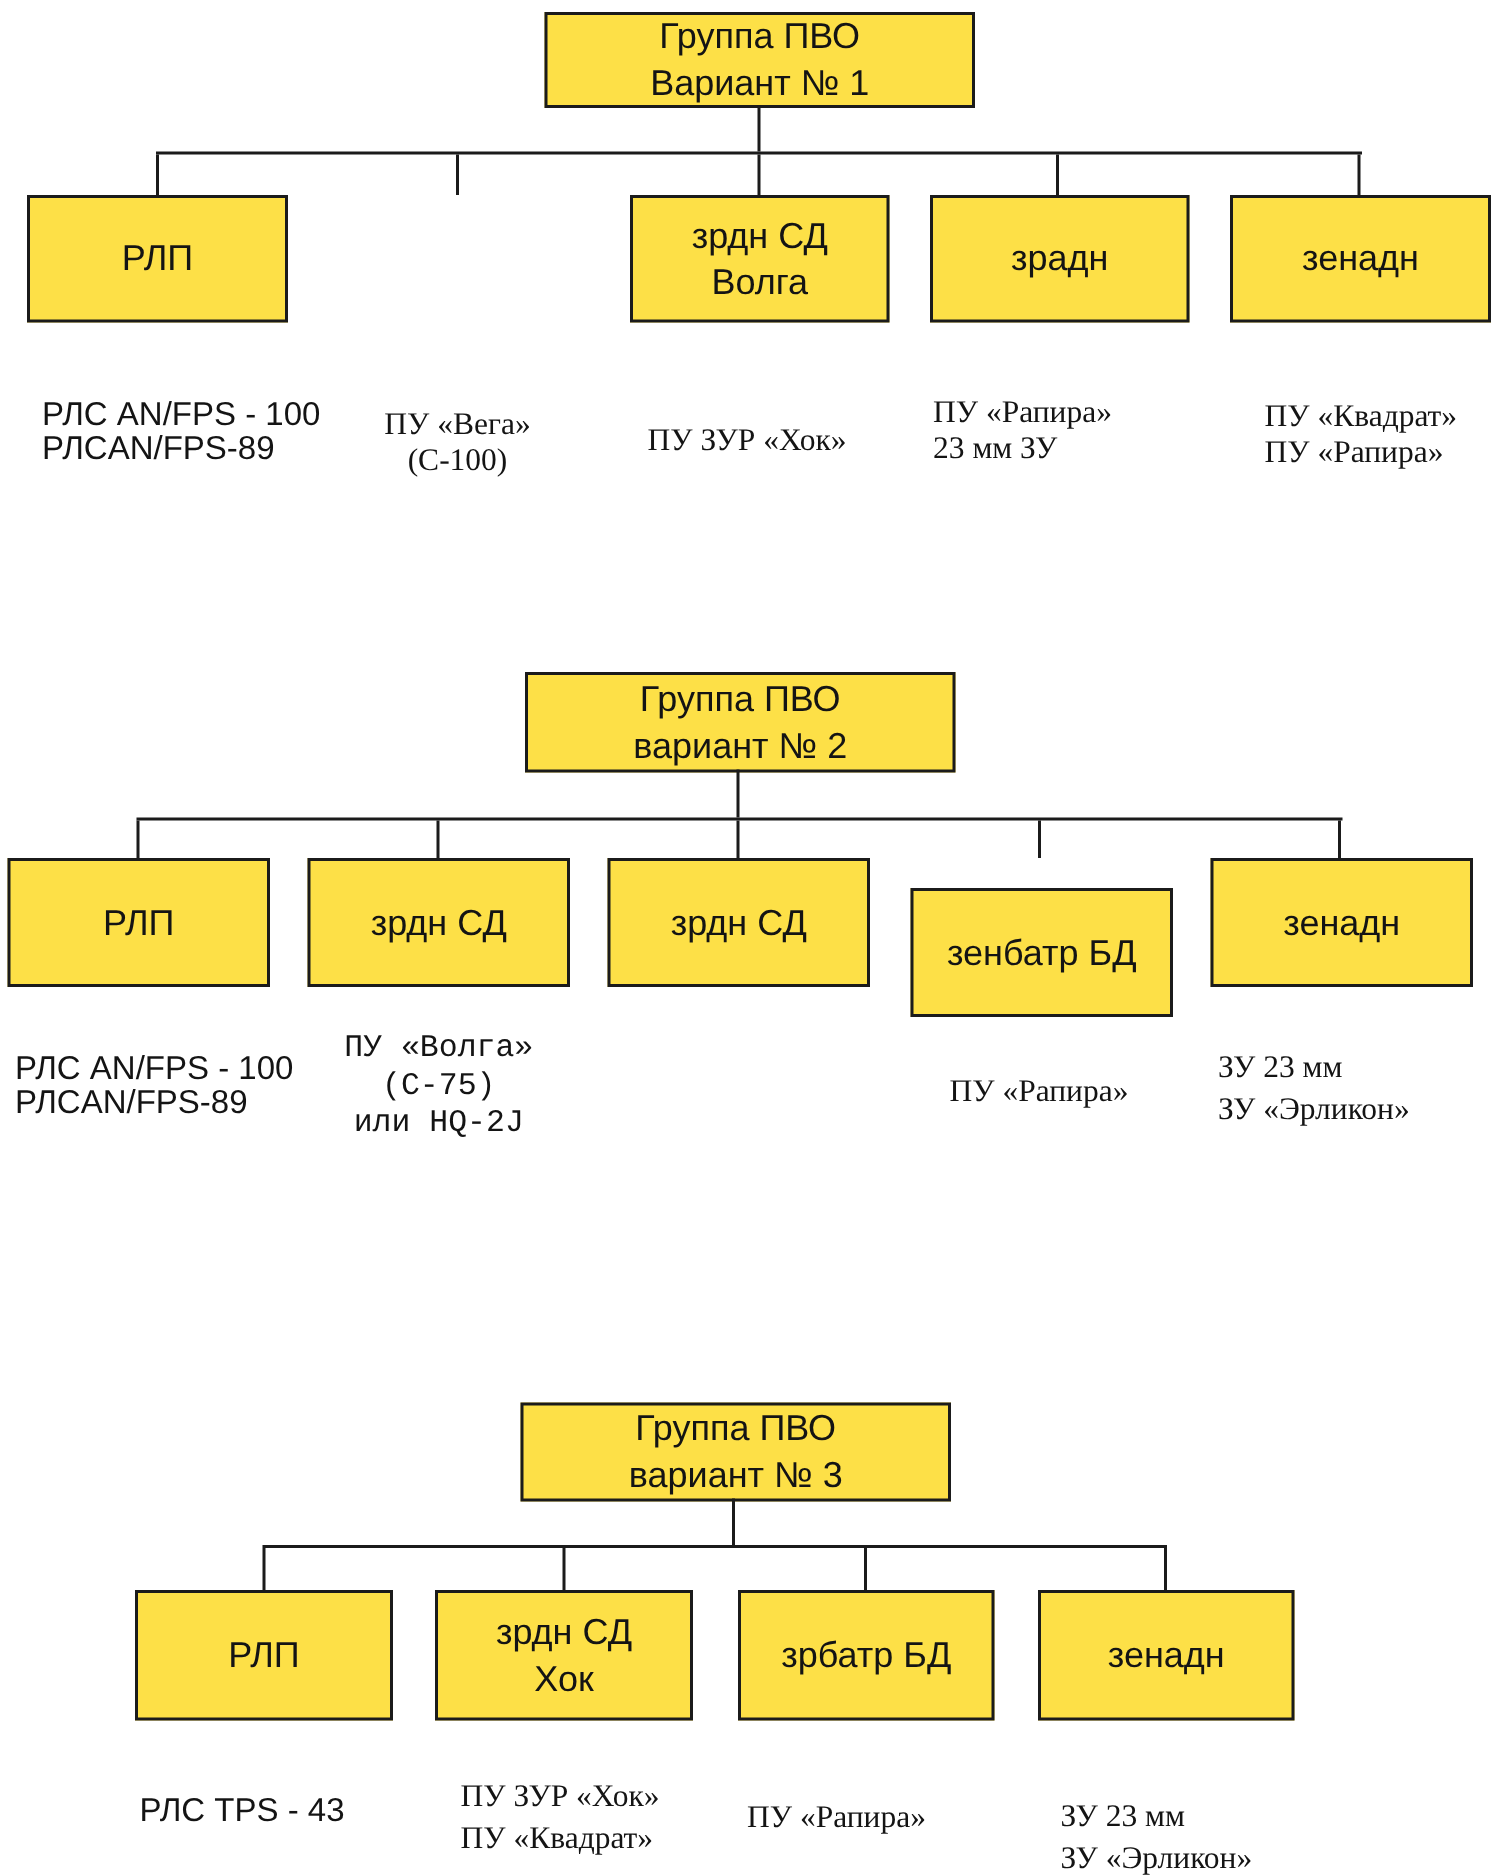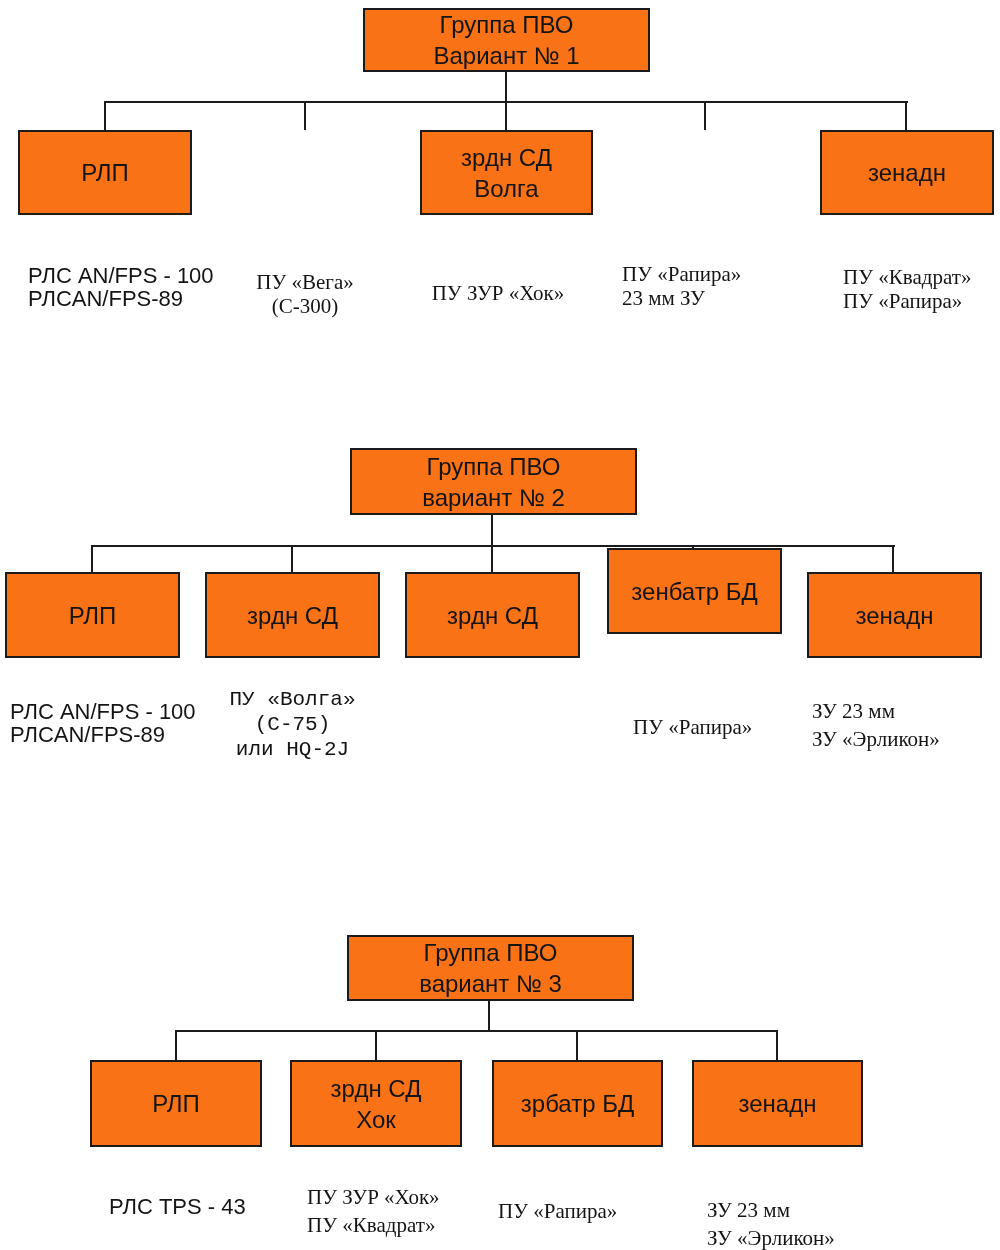--- a/index.html
+++ b/index.html
@@ -1,19 +1,19 @@
 <!DOCTYPE html>
 <html><head>
 <meta charset="utf-8">
 <style>
   html,body{margin:0;padding:0;}
   #page{position:relative;width:1000px;height:1250px;background:#ffffff;overflow:hidden;
         color:#141414;}
   
-  .box{position:absolute;border:2px solid #1b1b1b;background:#f97316;
+  .box{position:absolute;border:2px solid #1b1b1b;background:#fde047;
        display:flex;align-items:center;justify-content:center;text-align:center;
        white-space:pre-line;font:24px/31px "Liberation Sans", sans-serif;color:#141414;}
   .line{position:absolute;background:#1b1b1b;}
   .cap{position:absolute;white-space:pre-line;color:#141414;}
   .cap.sans{font:22px/23px "Liberation Sans", sans-serif;}
   .cap.serif{font:21px/24px "Liberation Serif", serif;}
   .cap.center{text-align:center;}
 
   
   #t1-title{left:363px;top:8px;width:283px;height:60px;}
@@ -40,41 +40,41 @@
   #t2-riser{left:491px;top:513px;width:2px;height:32px;}
   #t2-bus{left:91px;top:545px;width:804px;height:2px;}
   #t2-d1{left:91px;top:547px;width:2px;height:25px;}
   #t2-d2{left:291px;top:547px;width:2px;height:25px;}
   #t2-d3{left:491px;top:547px;width:2px;height:25px;}
   #t2-d4{left:692px;top:547px;width:2px;height:25px;}
   #t2-d5{left:892px;top:547px;width:2px;height:25px;}
   #t2-b1{left:5px;top:572px;width:171px;height:82px;}
   #t2-b2{left:205px;top:572px;width:171px;height:82px;}
   #t2-b3{left:405px;top:572px;width:171px;height:82px;}
-  #t2-b4{left:607px;top:548px;width:171px;height:82px;}
+  #t2-b4{left:607px;top:592px;width:171px;height:82px;}
   #t2-b5{left:807px;top:572px;width:171px;height:82px;}
   #t2-c1{left:10px;top:700px;}
   #t2-c2{left:205px;top:687px;width:175px;line-height:25px;font-family:Liberation Mono, monospace;}
   #t2-c3{left:405px;top:702px;width:175px;}
   #t2-c4{left:633px;top:715px;}
   #t2-c5{left:812px;top:697px;line-height:28px;}
 
   
   #t3-title{left:347px;top:935px;width:283px;height:62px;}
   #t3-riser{left:488px;top:999px;width:2px;height:31px;}
   #t3-bus{left:175px;top:1030px;width:603px;height:2px;}
   #t3-d1{left:175px;top:1032px;width:2px;height:28px;}
   #t3-d2{left:375px;top:1032px;width:2px;height:28px;}
   #t3-d3{left:576px;top:1032px;width:2px;height:28px;}
   #t3-d4{left:776px;top:1032px;width:2px;height:28px;}
   #t3-b1{left:90px;top:1060px;width:168px;height:83px;}
   #t3-b2{left:290px;top:1060px;width:168px;height:83px;}
   #t3-b3{left:492px;top:1060px;width:167px;height:83px;text-align:right;}
   #t3-b4{left:692px;top:1060px;width:167px;height:83px;}
-  #t3-c1{left:93px;top:1195px;margin-left:16px;}
+  #t3-c1{left:93px;top:1195px;}
   #t3-c2{left:307px;top:1183px;line-height:28px;}
   #t3-c3{left:498px;top:1199px;}
   #t3-c4{left:707px;top:1196px;line-height:28px;}
 </style>
 </head>
 <body>
 
 <div id="page">
 
   <div class="box" id="t1-title">Группа ПВО
@@ -82,25 +82,26 @@
   <div class="line" id="t1-riser"></div>
   <div class="line" id="t1-bus"></div>
   <div class="line" id="t1-d1"></div>
   <div class="line" id="t1-d2"></div>
   <div class="line" id="t1-d3"></div>
   <div class="line" id="t1-d4"></div>
   <div class="line" id="t1-d5"></div>
   <div class="box" id="t1-b1">РЛП</div>
   <div class="box" id="t1-b3">зрдн СД
 Волга</div>
+  <div class="box" id="t1-b4">зрадн</div>
   <div class="box" id="t1-b5">зенадн</div>
   <div class="cap sans" id="t1-c1">РЛС AN/FPS - 100
 РЛСAN/FPS-89</div>
   <div class="cap serif center" id="t1-c2">ПУ «Вега»
-(С-300)</div>
+(С-100)</div>
   <div class="cap serif center" id="t1-c3">ПУ ЗУР «Хок»</div>
   <div class="cap serif" id="t1-c4">ПУ «Рапира»
 23 мм ЗУ</div>
   <div class="cap serif" id="t1-c5">ПУ «Квадрат»
 ПУ «Рапира»</div>
 
   <div class="box" id="t2-title">Группа ПВО
 вариант № 2</div>
   <div class="line" id="t2-riser"></div>
   <div class="line" id="t2-bus"></div>

